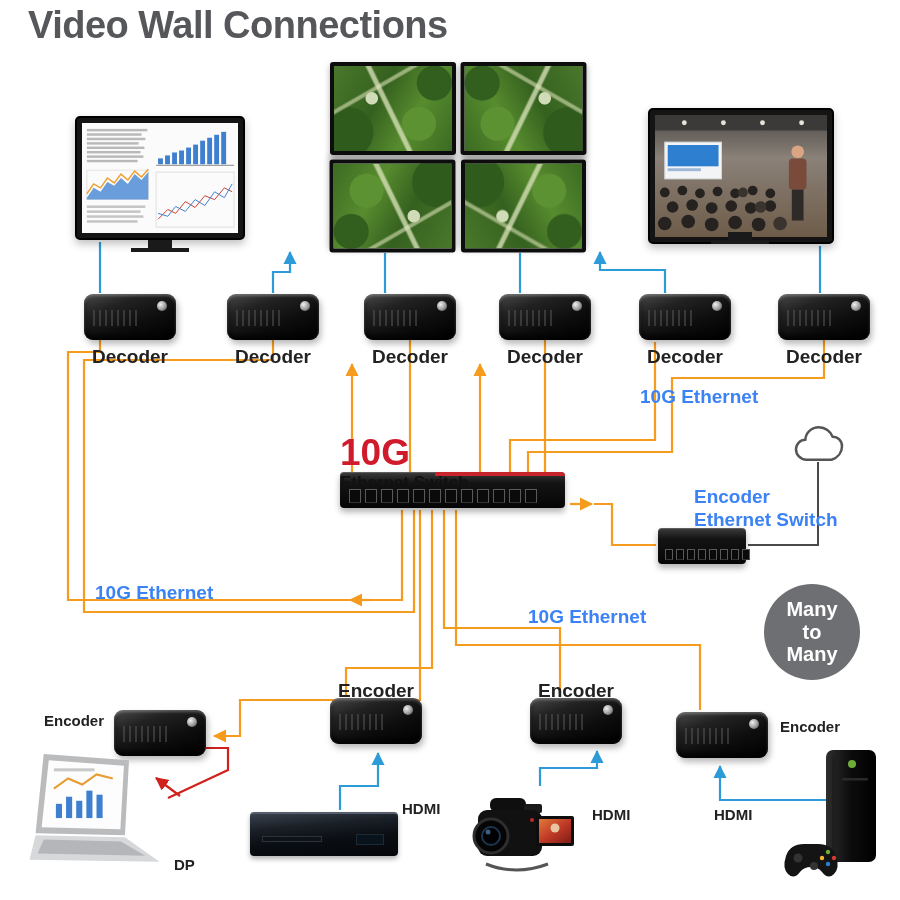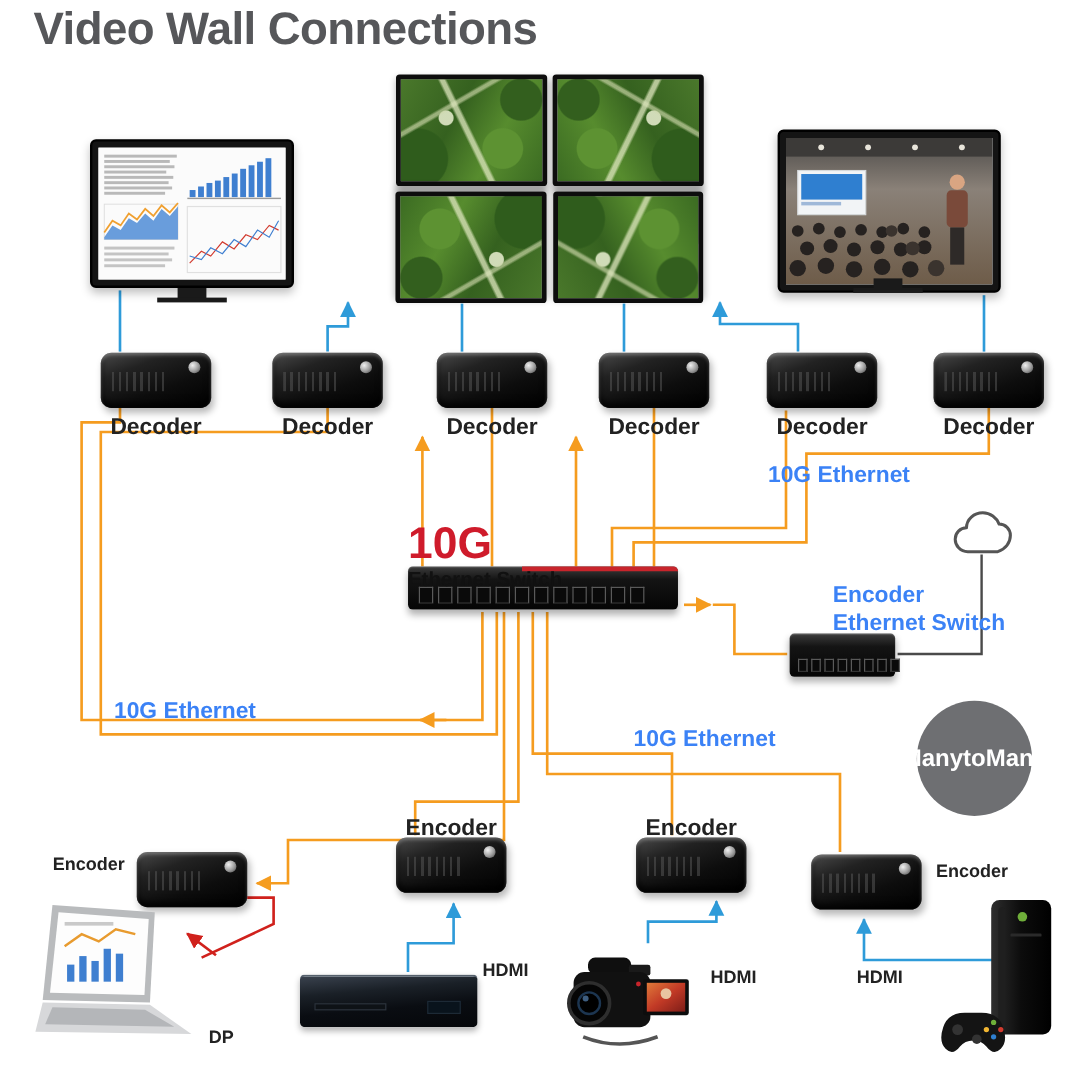--- a/index.html
+++ b/index.html
@@ -52,21 +52,21 @@
       linear-gradient(150deg,transparent 28%,rgba(205,215,170,.65) 29.5%,rgba(205,215,170,.65) 31%,transparent 32.5%),
       radial-gradient(circle at 32% 38%,rgba(225,232,200,.9) 0 6%,transparent 7%),
       radial-gradient(circle at 72% 68%,#5d9232 0 16%,transparent 17%),
       radial-gradient(circle at 12% 78%,#2f5c1c 0 20%,transparent 21%),
       radial-gradient(circle at 85% 20%,#335f1e 0 14%,transparent 15%),
       linear-gradient(118deg,#4a782b 0%,#35611f 38%,#578c2e 66%,#3b6b22 100%);}
   .panel.m2{transform:scaleX(-1);} .panel.m3{transform:scale(-1);} .panel.m4{transform:scaleY(-1);}
 
   
   .badge{position:absolute;z-index:4;left:764px;top:584px;width:96px;height:96px;border-radius:50%;
-    background:#6E6F72;color:#fff;display:flex;flex-direction:row;align-items:center;justify-content:center;
+    background:#6E6F72;color:#fff;display:flex;flex-direction:column;align-items:center;justify-content:center;
     font-size:20px;font-weight:600;line-height:1.12;}
 
   
   .bluray{position:absolute;z-index:2;left:250px;top:812px;width:148px;height:42px;border-radius:4px;
     border-top:2px solid #55606c;
     background:linear-gradient(175deg,#39414d 0%,#1a2027 30%,#0a0d12 60%,#05070a 100%);
     box-shadow:0 3px 5px rgba(0,0,0,.3);}
   .bluray::before{content:"";position:absolute;left:12px;top:22px;width:58px;height:4px;background:#0e1216;border:1px solid #2c333c;}
   .bluray::after{content:"";position:absolute;right:14px;top:20px;width:26px;height:9px;background:#09131c;border:1px solid #1d2a36;}
 

